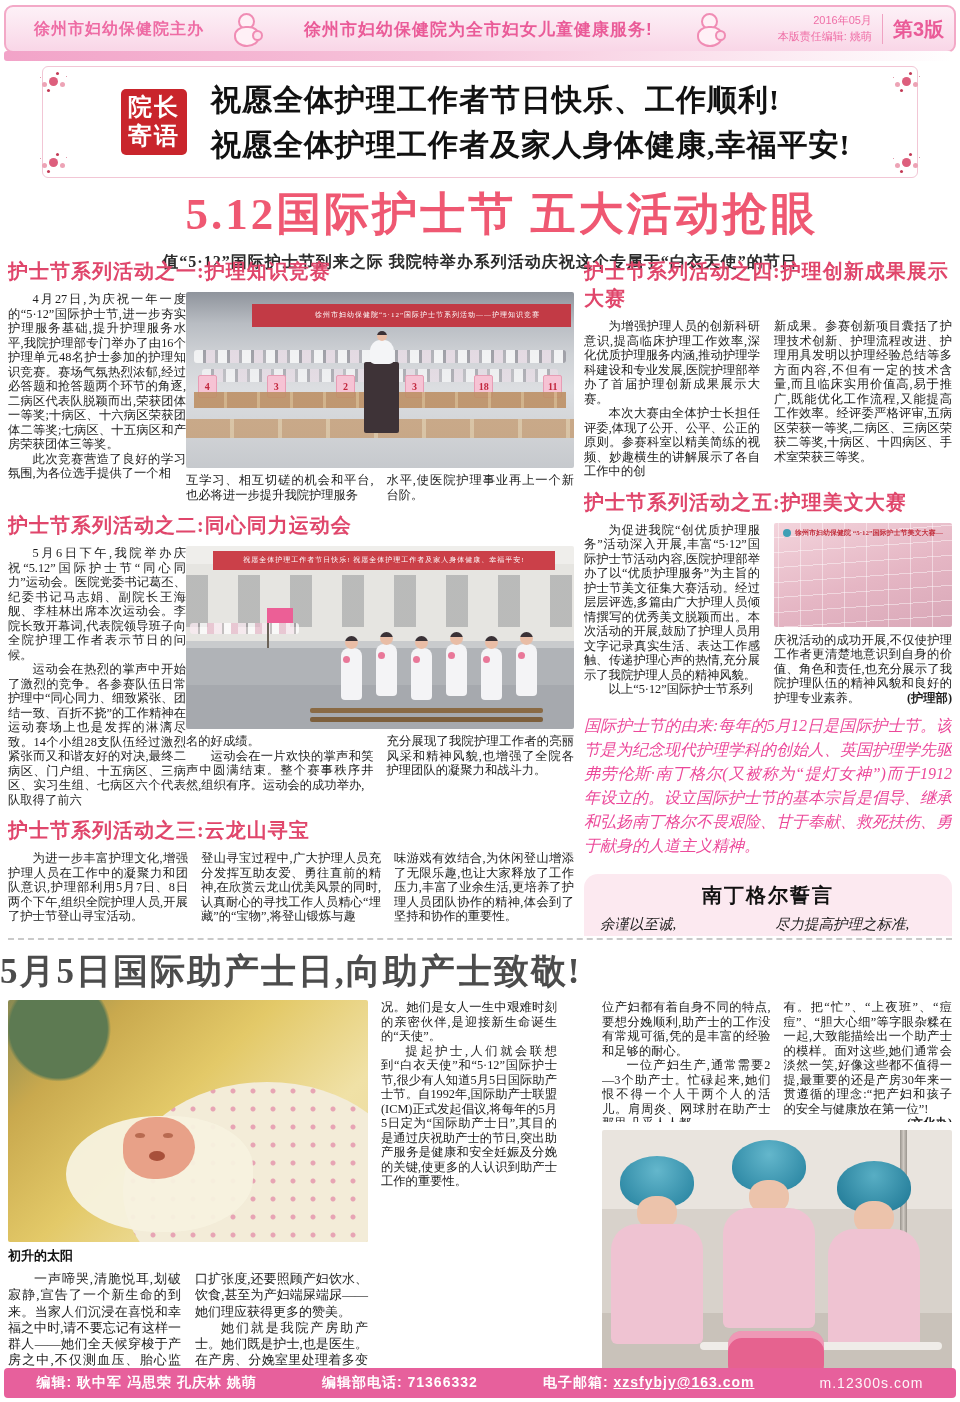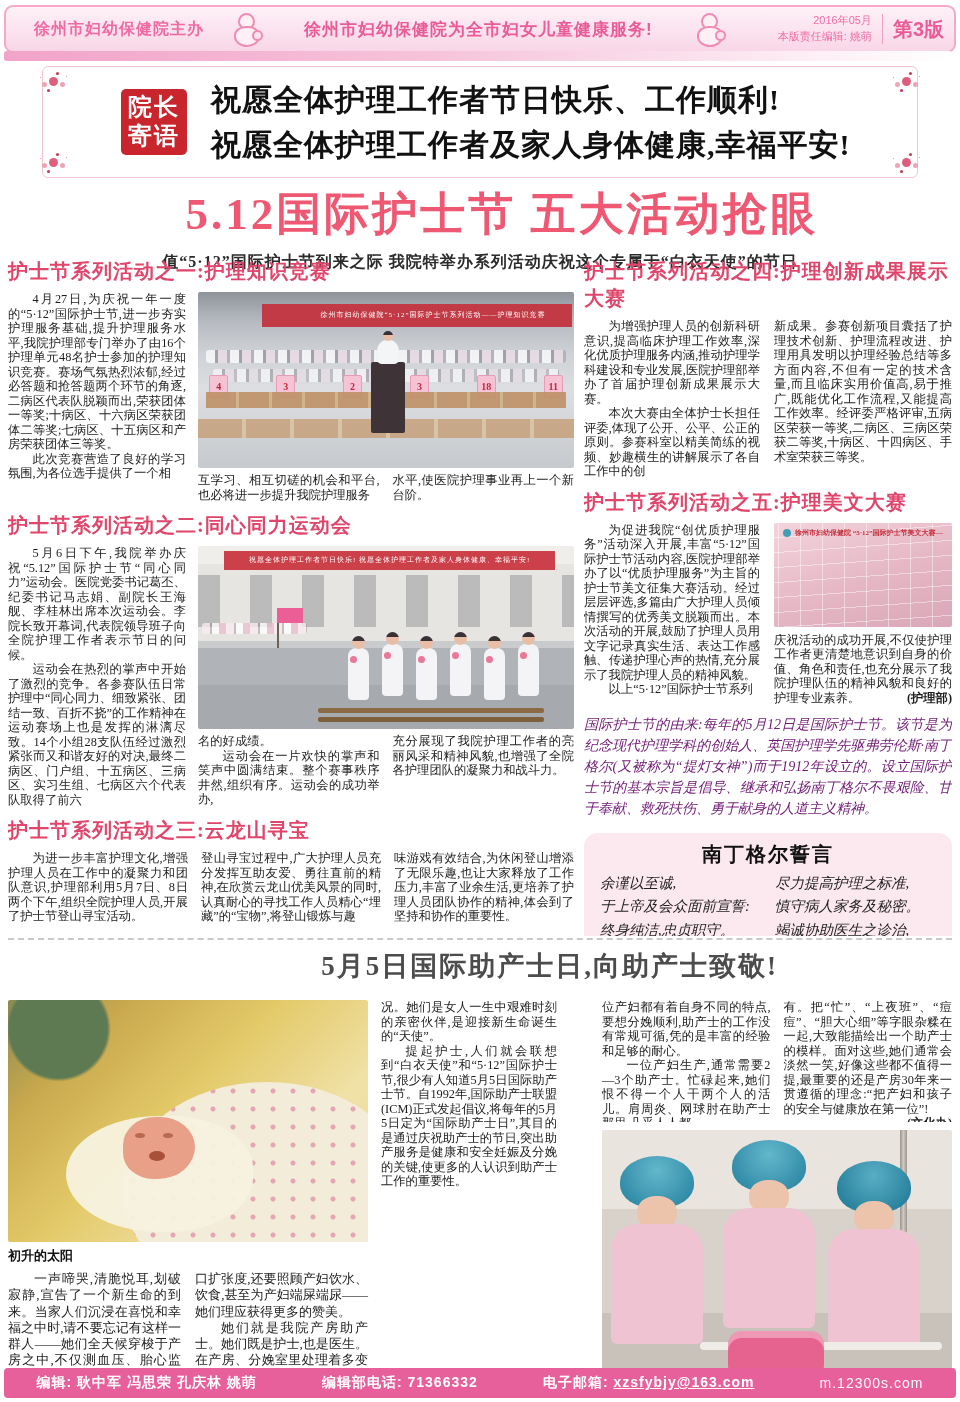--- a/index.html
+++ b/index.html
@@ -41,33 +41,33 @@
   .headline{top:184px;left:0;width:960px;text-align:center;}
   .headline h1{margin:0;font-size:45px;color:#ef5872;letter-spacing:3px;font-weight:bold;padding-left:44px;}
   .headline p{margin:8px 0 0;font-size:16px;font-weight:bold;color:#2b2b2b;letter-spacing:1px;}
 
   
   .sec-title{font-size:20px;font-weight:bold;color:#e0466b;margin:10px 0 7px;letter-spacing:1px;}
   .sec-title.first{margin-top:0;}
   .body-text{font-size:12.3px;line-height:1.18;text-align:justify;color:#1c1c1c;}
   .body-text p{margin:0;text-indent:2em;}
   .body-text p.ni{text-indent:0;}
-  .row{display:flex;gap:12px;}
+  .row{display:flex;}
   .txtcol{width:178px;flex:none;}
   .txtcol-r{width:176px;flex:none;}
   .photo-wrap{flex:1;min-width:0;}
   .cap-row{display:flex;gap:13px;margin-top:5px;}
   .cap-row>div{flex:1;min-width:0;}
   .byline{float:right;font-weight:bold;}
   .col-left{top:258px;left:8px;width:566px;height:678px;overflow:hidden;}
   .col-right{top:258px;left:584px;width:368px;height:678px;overflow:hidden;}
   .row3{display:flex;gap:13px;}
   .row3>div{flex:1;min-width:0;}
 
-  .origin-note{font-style:italic;font-size:14px;line-height:1.5;margin-top:9px;color:#701a75;text-align:justify;}
+  .origin-note{font-style:italic;font-size:16px;line-height:1.5;margin-top:9px;color:#ec4899;text-align:justify;}
   .pledge{background:#fce9f0;border-radius:14px;margin-top:8px;padding:8px 16px 10px;}
   .pledge h3{margin:0 0 4px;text-align:center;font-size:20px;letter-spacing:2px;color:#111;}
   .pledge-cols{display:flex;gap:14px;}
   .pledge-cols>div{flex:1;font-style:italic;font-size:14.5px;line-height:1.62;color:#222;}
 
   
   .photo{position:relative;overflow:hidden;border-radius:2px;}
   .photo1{height:176px;background:linear-gradient(180deg,#8f949c 0%,#b9bdc3 18%,#cfd2d6 36%,#dcdee1 55%,#d3d5d8 75%,#c6c9cd 100%);}
   .p-banner{position:absolute;background:#c23a45;color:#fff;font-size:7px;line-height:1.1;
     display:flex;align-items:center;justify-content:center;overflow:hidden;letter-spacing:1px;white-space:nowrap;}
@@ -105,21 +105,21 @@
   .photo3::before{content:"";position:absolute;inset:-10%;
     background:repeating-linear-gradient(90deg,rgba(255,255,255,.45) 0 1px,transparent 1px 22px),
                repeating-linear-gradient(0deg,rgba(255,255,255,.45) 0 1px,transparent 1px 15px);
     transform:skewY(-4deg);}
   .p3-banner{position:absolute;top:5px;left:5%;right:5%;height:11px;color:#c22f3d;font-size:7px;
     display:flex;align-items:center;white-space:nowrap;overflow:hidden;font-weight:bold;}
   .p3-logo{width:8px;height:8px;border-radius:50%;background:#3f9fb5;margin-right:4px;flex:none;}
 
   
   .divider{top:938px;left:8px;width:944px;border-top:2px dashed #c9c9c9;}
-  .mw-head{top:948px;left:0;width:778px;text-align:right;margin:0;font-size:27px;font-weight:bold;
+  .mw-head{top:948px;left:0;width:778px;text-align:left;margin:0;font-size:35px;font-weight:bold;
     color:#4c4c4c;letter-spacing:2px;}
   .bottom{top:1000px;left:8px;width:944px;height:392px;display:flex;gap:13px;overflow:hidden;}
   .areaA{width:360px;flex:none;}
   .photoA{height:242px;background:
     radial-gradient(circle at 14% 12%,#5d7a52 0 13%,transparent 14%),
     linear-gradient(135deg,#8a8a52 0%,#c9a94e 20%,#e3c968 45%,#f0e1a6 72%,#e8d79a 100%);}
   .pa-blanket{position:absolute;right:-12%;bottom:-24%;width:80%;height:90%;background:#f3ecd8;border-radius:50%;
     background-image:radial-gradient(circle,#e7a4b4 0 2px,transparent 3px);background-size:20px 18px;}
   .pa-swaddle{position:absolute;left:16%;bottom:4%;width:52%;height:48%;background:#f7f2df;border-radius:50% 44% 46% 50%;opacity:.95;}
   .pa-baby{position:absolute;left:32%;bottom:26%;width:72px;height:62px;background:#e8a188;border-radius:48% 52% 55% 45%;}

